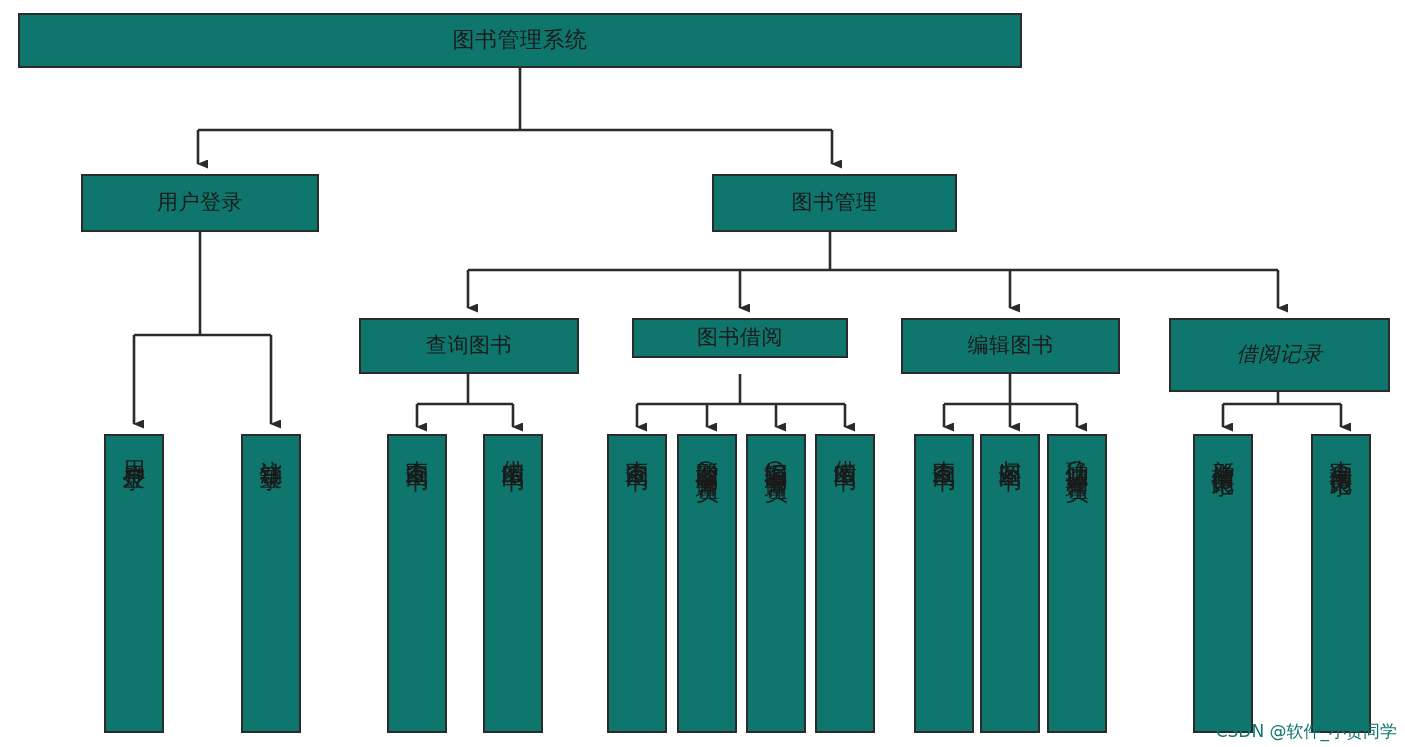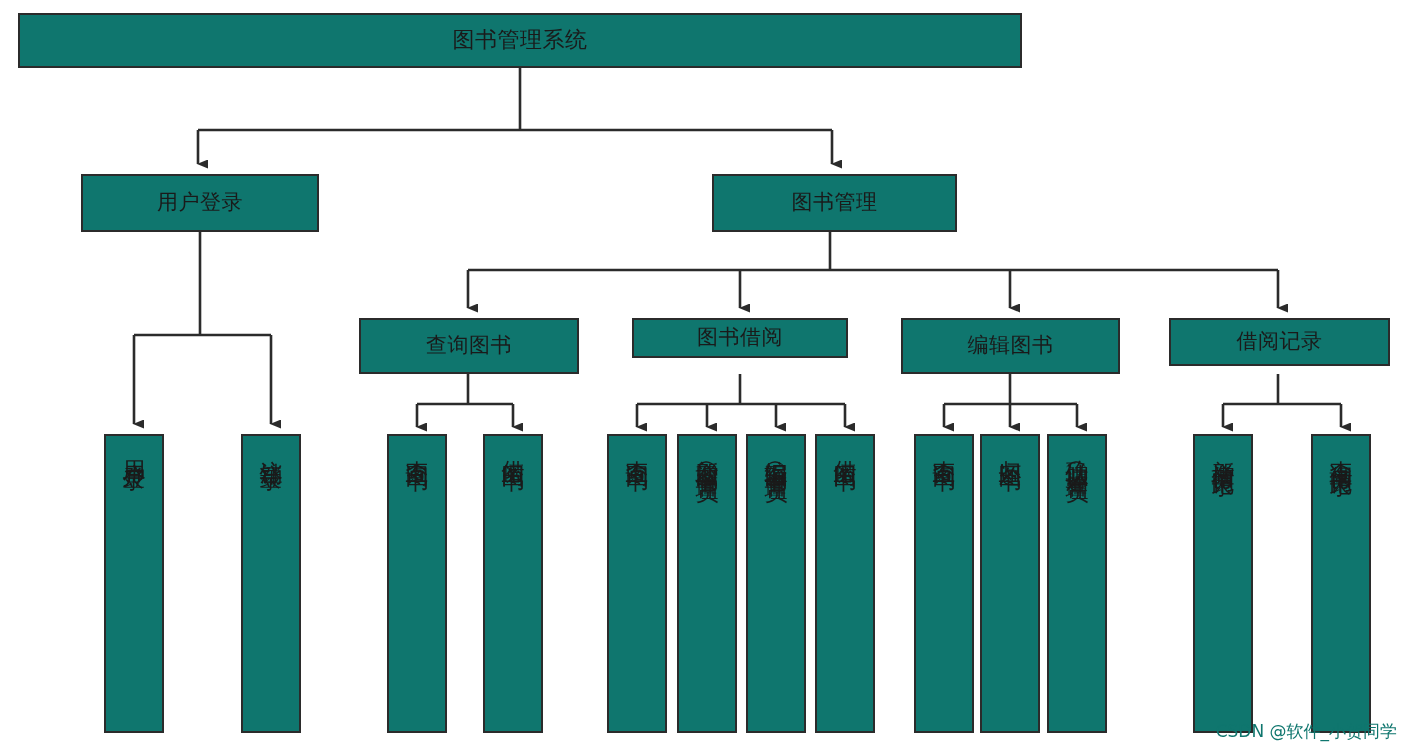--- a/index.html
+++ b/index.html
@@ -141,21 +141,21 @@
 
   <div class="node horiz" style="left:359px; top:318px; width:220px; height:56px;">
     <span class="node-label">查询图书</span>
   </div>
   <div class="node horiz" style="left:632px; top:318px; width:216px; height:40px;">
     <span class="node-label">图书借阅</span>
   </div>
   <div class="node horiz" style="left:901px; top:318px; width:219px; height:56px;">
     <span class="node-label">编辑图书</span>
   </div>
-  <div class="node horiz" style="left:1169px; top:318px; width:221px; height:48px;">
+  <div class="node horiz" style="left:1169px; top:318px; width:221px; height:74px;font-style:italic;">
     <span class="node-label">借阅记录</span>
   </div>
 
   <div class="node vert" style="left:104px; top:434px; width:60px; height:299px;">
     <span class="node-label">用户登录</span>
   </div>
   <div class="node vert" style="left:241px; top:434px; width:60px; height:299px;">
     <span class="node-label">注销登录</span>
   </div>
 

